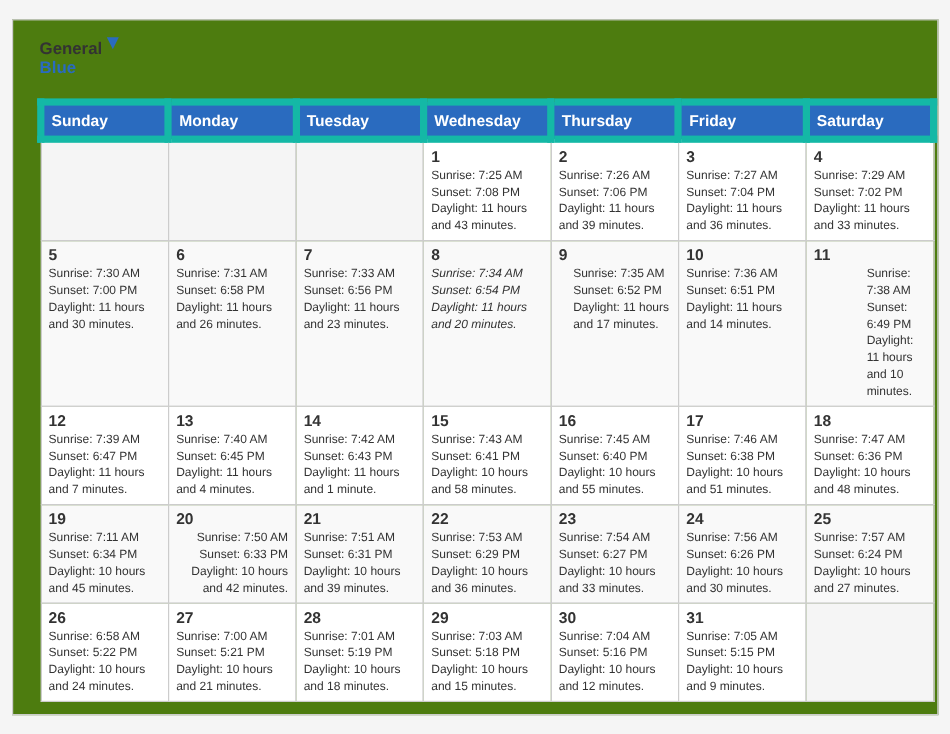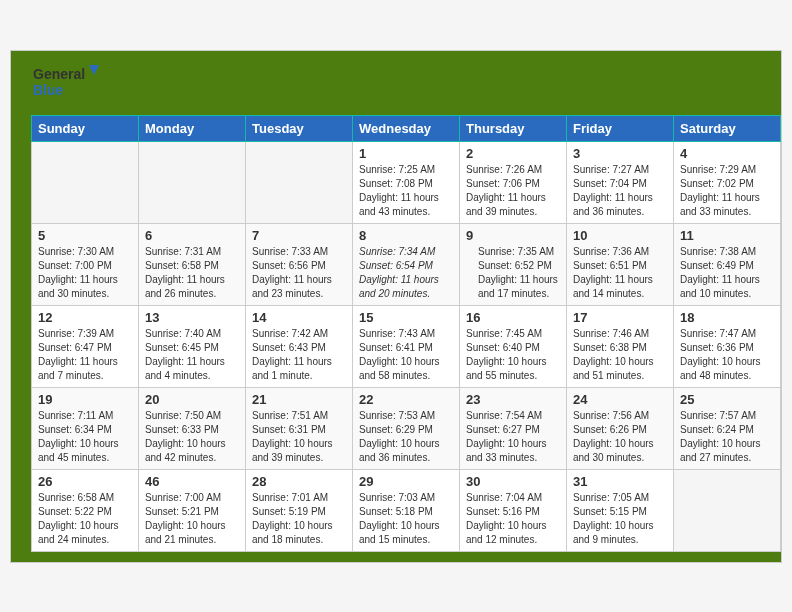--- a/index.html
+++ b/index.html
@@ -46,21 +46,21 @@
       border-collapse: collapse;
       margin: 0 10px;
       width: calc(100% - 20px);
     }
     .calendar-grid th {
       background: #2a6bbf;
       color: white;
       text-align: left;
       padding: 5px 6px;
       font-size: 13px;
-      border: 1px solid #14b8a6;
+      border: 6px solid #14b8a6;
     }
     .calendar-grid td {
       border: 1px solid #ccc;
       vertical-align: top;
       padding: 4px 6px;
       width: calc(100% / 7);
       min-height: 80px;
       font-size: 10.5px;
       color: #333;
       background: white;
@@ -193,21 +193,21 @@
             </td>
             <td>
               <div class="day-number">10</div>
               <div class="day-info" style="white-space: pre-line;">Sunrise: 7:36 AM
 Sunset: 6:51 PM
 Daylight: 11 hours
 and 14 minutes.</div>
             </td>
             <td>
               <div class="day-number">11</div>
-              <div class="day-info" style="white-space: pre-line;">Sunrise: 7:38 AM
+              <div class="day-info" style="white-space: pre-line; margin-left: 44px;">Sunrise: 7:38 AM
 Sunset: 6:49 PM
 Daylight: 11 hours
 and 10 minutes.</div>
             </td>
           </tr>
           <tr>
             <td>
               <div class="day-number">12</div>
               <div class="day-info" style="white-space: pre-line;">Sunrise: 7:39 AM
 Sunset: 6:47 PM
@@ -260,21 +260,21 @@
           <tr>
             <td>
               <div class="day-number">19</div>
               <div class="day-info" style="white-space: pre-line;">Sunrise: 7:11 AM
 Sunset: 6:34 PM
 Daylight: 10 hours
 and 45 minutes.</div>
             </td>
             <td>
               <div class="day-number">20</div>
-              <div class="day-info" style="white-space: pre-line;">Sunrise: 7:50 AM
+              <div class="day-info" style="white-space: pre-line; text-align: right;">Sunrise: 7:50 AM
 Sunset: 6:33 PM
 Daylight: 10 hours
 and 42 minutes.</div>
             </td>
             <td>
               <div class="day-number">21</div>
               <div class="day-info" style="white-space: pre-line;">Sunrise: 7:51 AM
 Sunset: 6:31 PM
 Daylight: 10 hours
 and 39 minutes.</div>
@@ -310,21 +310,21 @@
           </tr>
           <tr>
             <td>
               <div class="day-number">26</div>
               <div class="day-info" style="white-space: pre-line;">Sunrise: 6:58 AM
 Sunset: 5:22 PM
 Daylight: 10 hours
 and 24 minutes.</div>
             </td>
             <td>
-              <div class="day-number">46</div>
+              <div class="day-number">27</div>
               <div class="day-info" style="white-space: pre-line;">Sunrise: 7:00 AM
 Sunset: 5:21 PM
 Daylight: 10 hours
 and 21 minutes.</div>
             </td>
             <td>
               <div class="day-number">28</div>
               <div class="day-info" style="white-space: pre-line;">Sunrise: 7:01 AM
 Sunset: 5:19 PM
 Daylight: 10 hours

